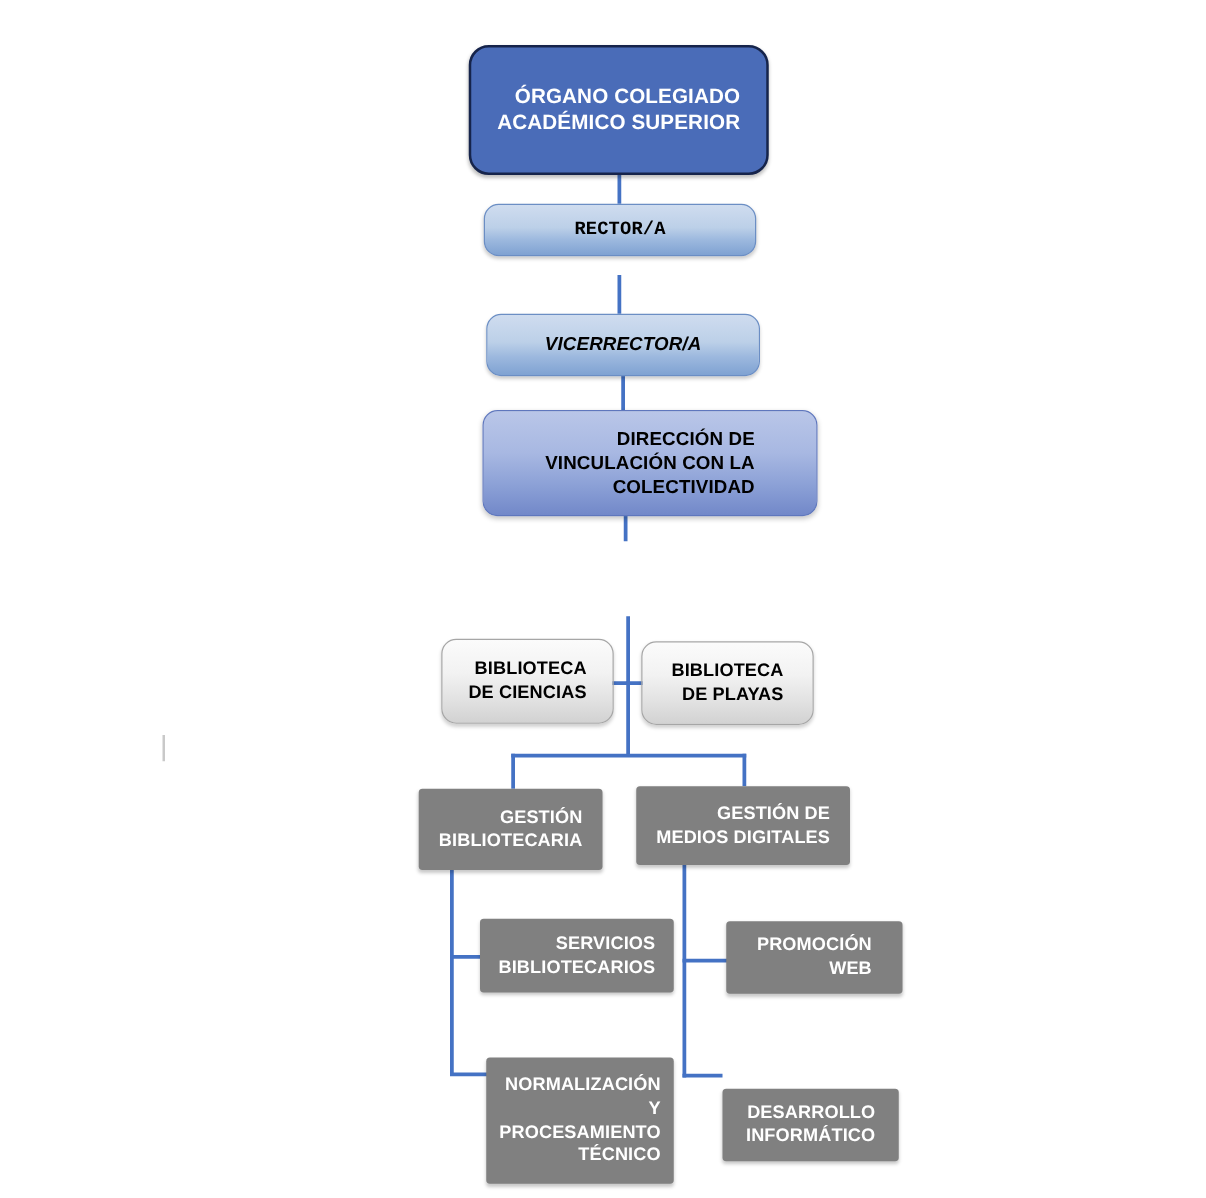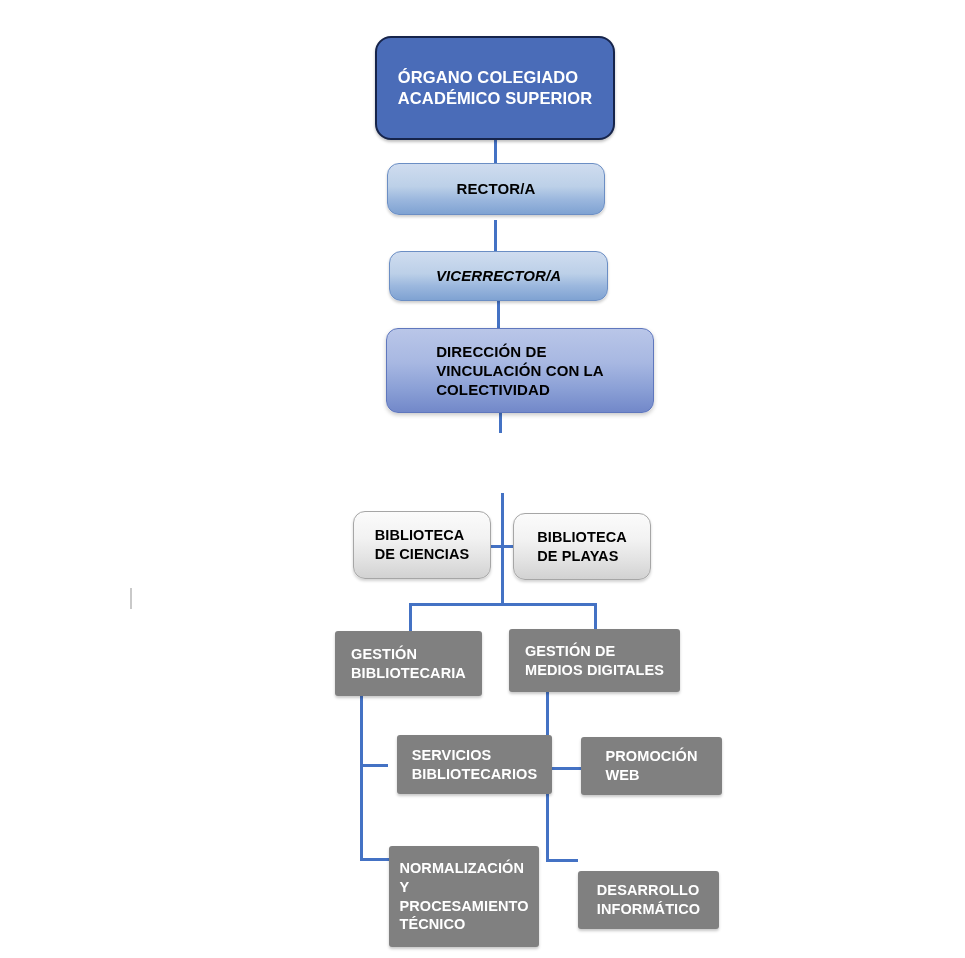--- a/index.html
+++ b/index.html
@@ -32,21 +32,21 @@
     background: #c9c9c9;
   }
 
   
   .node {
     position: absolute;
     box-sizing: border-box;
     display: flex;
     align-items: center;
     justify-content: center;
-    text-align: left;
+    text-align: right;
     line-height: 1.28;
     letter-spacing: 0.1px;
   }
   .node .label {
     display: block;
     white-space: pre-line;
     padding: 0 6px;
   }
 
   
@@ -135,21 +135,21 @@
   <div class="line h" style="left:546px; top:767px; width:36px;"></div>
   <div class="line h" style="left:546px; top:859px; width:32px;"></div>
 
   <div class="tickmark" style="left:130px; top:588px; height:21px;"></div>
 
   <div class="node topblue" style="left:375px; top:36px; width:240px; height:104px;">
     <span class="label">ÓRGANO COLEGIADO
 ACADÉMICO SUPERIOR</span>
   </div>
 
-  <div class="node lightblue" style="left:387px; top:163px; width:218px; height:52px;">
+  <div class="node lightblue" style="left:387px; top:163px; width:218px; height:42px;font-family:Liberation Mono, monospace;">
     <span class="label">RECTOR/A</span>
   </div>
 
   <div class="node lightblue" style="left:389px; top:251px; width:219px; height:50px;font-style:italic;">
     <span class="label">VICERRECTOR/A</span>
   </div>
 
   <div class="node midblue" style="left:386px; top:328px; width:268px; height:85px;">
     <span class="label">DIRECCIÓN DE
 VINCULACIÓN CON LA
@@ -170,21 +170,21 @@
   <div class="node gray" style="left:335px; top:631px; width:147px; height:65px;">
     <span class="label">GESTIÓN
 BIBLIOTECARIA</span>
   </div>
 
   <div class="node gray" style="left:509px; top:629px; width:171px; height:63px;">
     <span class="label">GESTIÓN DE
 MEDIOS DIGITALES</span>
   </div>
 
-  <div class="node gray" style="left:384px; top:735px; width:155px; height:59px;margin-left:13px;">
+  <div class="node gray" style="left:384px; top:735px; width:155px; height:59px;">
     <span class="label">SERVICIOS
 BIBLIOTECARIOS</span>
   </div>
 
   <div class="node gray" style="left:581px; top:737px; width:141px; height:58px;">
     <span class="label">PROMOCIÓN
 WEB</span>
   </div>
 
   <div class="node gray" style="left:389px; top:846px; width:150px; height:101px;">

